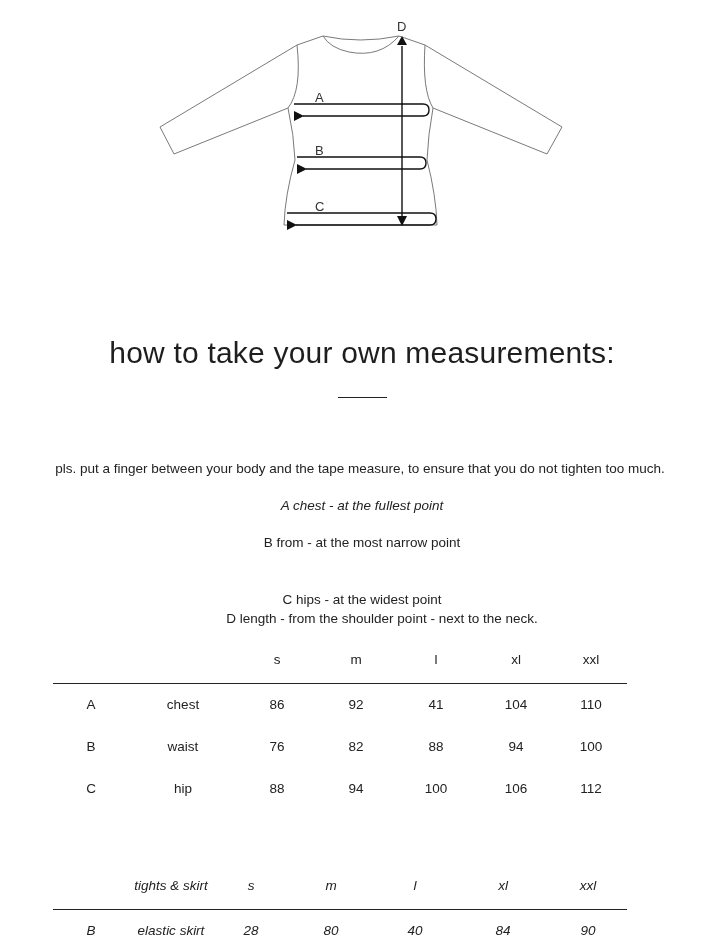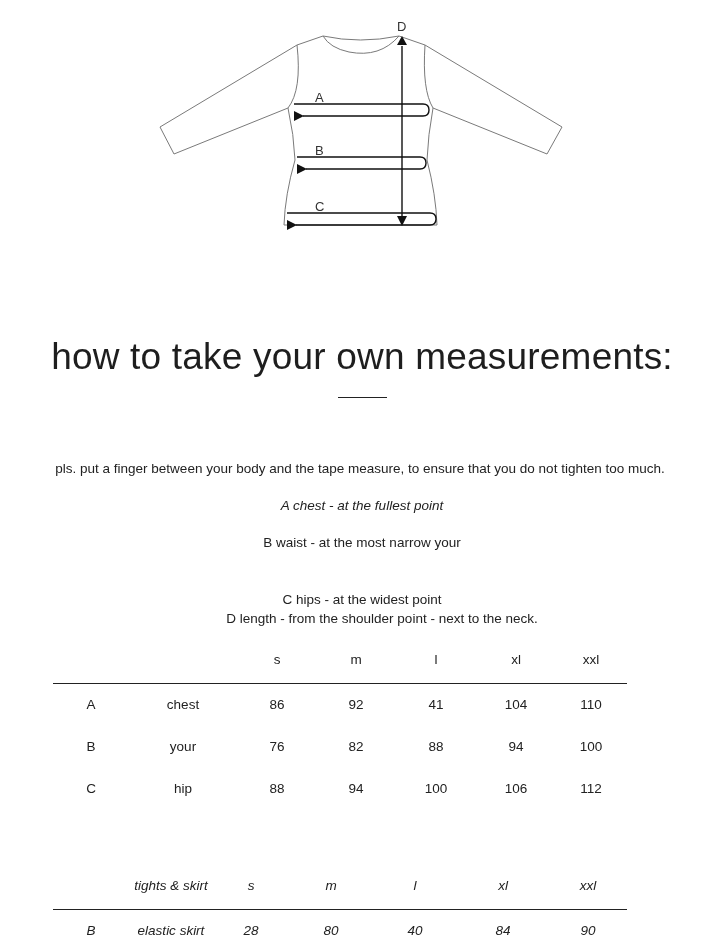--- a/index.html
+++ b/index.html
@@ -1,21 +1,21 @@
 <!DOCTYPE html>
 <html><head>
 <meta charset="utf-8">
 <style>
   html, body { margin: 0; padding: 0; background: #ffffff; }
   body { width: 724px; height: 936px; position: relative; overflow: hidden;
          font-family: "Liberation Sans", sans-serif; color: #222222; }
   #diagram { position: absolute; left: 0; top: 0; }
   .diagram-label { font-family: "Liberation Sans", sans-serif; font-size: 13px; fill: #333333; }
   #title { position: absolute; left: 0; width: 724px; top: 336px; text-align: center;
-           font-size: 37px; color: #1e1e1e; letter-spacing: 0.2px; }
+           font-size: 30px; color: #1e1e1e; letter-spacing: 0.2px; }
   #title-rule { position: absolute; left: 338px; top: 397px; width: 49px; height: 1px; background: #222222; }
   .line { position: absolute; left: 0; width: 724px; text-align: center; font-size: 13.5px; color: #222222; }
   #note { top: 461px; left: -2px; }
   table { position: absolute; border-collapse: collapse; font-size: 13.5px; color: #222222; }
   table td, table th { font-weight: normal; text-align: center; padding: 0; }
   #table-main { left: 53px; top: 652px; width: 574px; }
   #table-main thead tr { height: 31px; }
   #table-main thead th { border-bottom: 1px solid #222222; vertical-align: top; }
   #table-main tbody tr { height: 42px; }
   #table-main tbody tr:first-child td { padding-top: 0px; }
@@ -55,21 +55,21 @@
   <text class="diagram-label" x="315" y="155">B</text>
   <text class="diagram-label" x="315" y="211">C</text>
   <text class="diagram-label" x="397" y="31">D</text>
 </svg>
 
 <div id="title">how to take your own measurements:</div>
 <div id="title-rule"></div>
 
 <div id="note" class="line">pls. put a finger between your body and the tape measure, to ensure that you do not tighten too much.</div>
 <div class="line" style="top:498px;font-style:italic;">A  chest - at the fullest point</div>
-<div class="line" style="top:535px;">B  waist - at the most narrow your</div>
+<div class="line" style="top:535px;">B  from - at the most narrow point</div>
 <div class="line" style="top:592px;">C  hips - at the widest point</div>
 <div class="line" style="top:611px;margin-left:20px;">D  length - from the shoulder point - next to the neck.</div>
 
 <table id="table-main">
   <colgroup>
     <col style="width:76px">
       <col style="width:108px">
       <col style="width:80px">
       <col style="width:78px">
       <col style="width:82px">
@@ -92,21 +92,21 @@
       <td>A</td>
       <td>chest</td>
       <td>86</td>
       <td>92</td>
       <td>41</td>
       <td>104</td>
       <td>110</td>
     </tr>
     <tr>
       <td>B</td>
-      <td>your</td>
+      <td>waist</td>
       <td>76</td>
       <td>82</td>
       <td>88</td>
       <td>94</td>
       <td>100</td>
     </tr>
     <tr>
       <td>C</td>
       <td>hip</td>
       <td>88</td>

